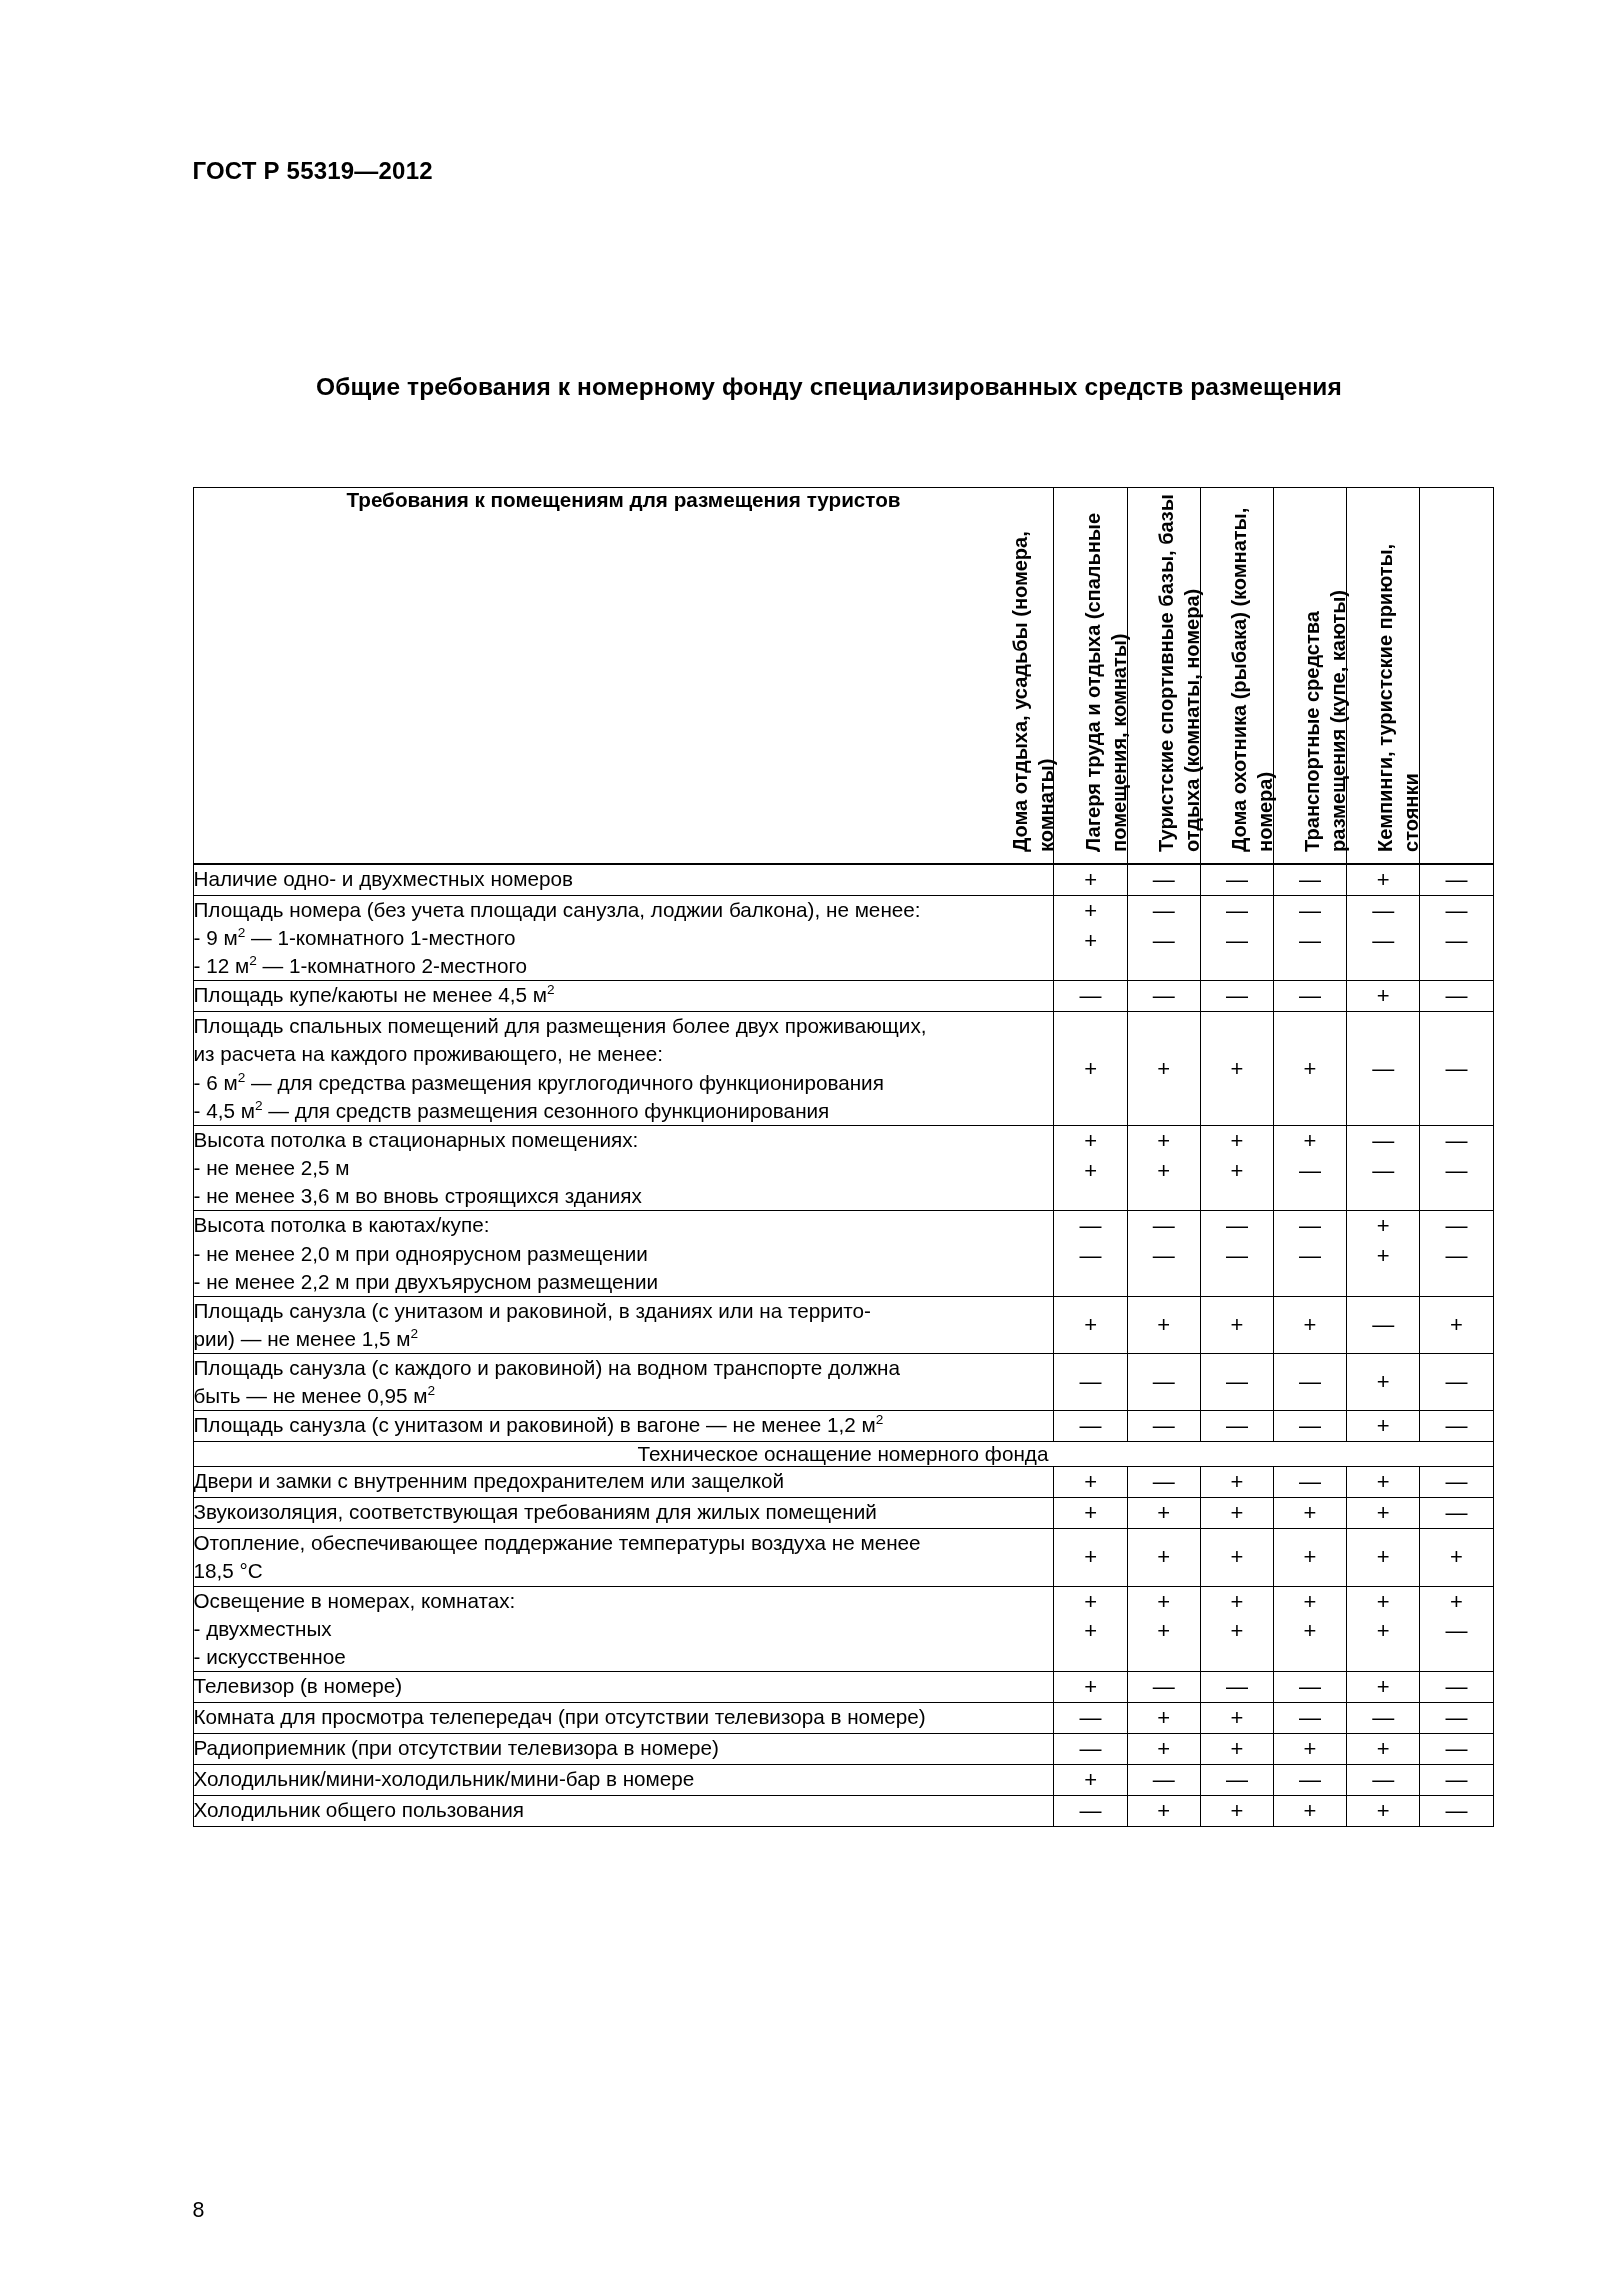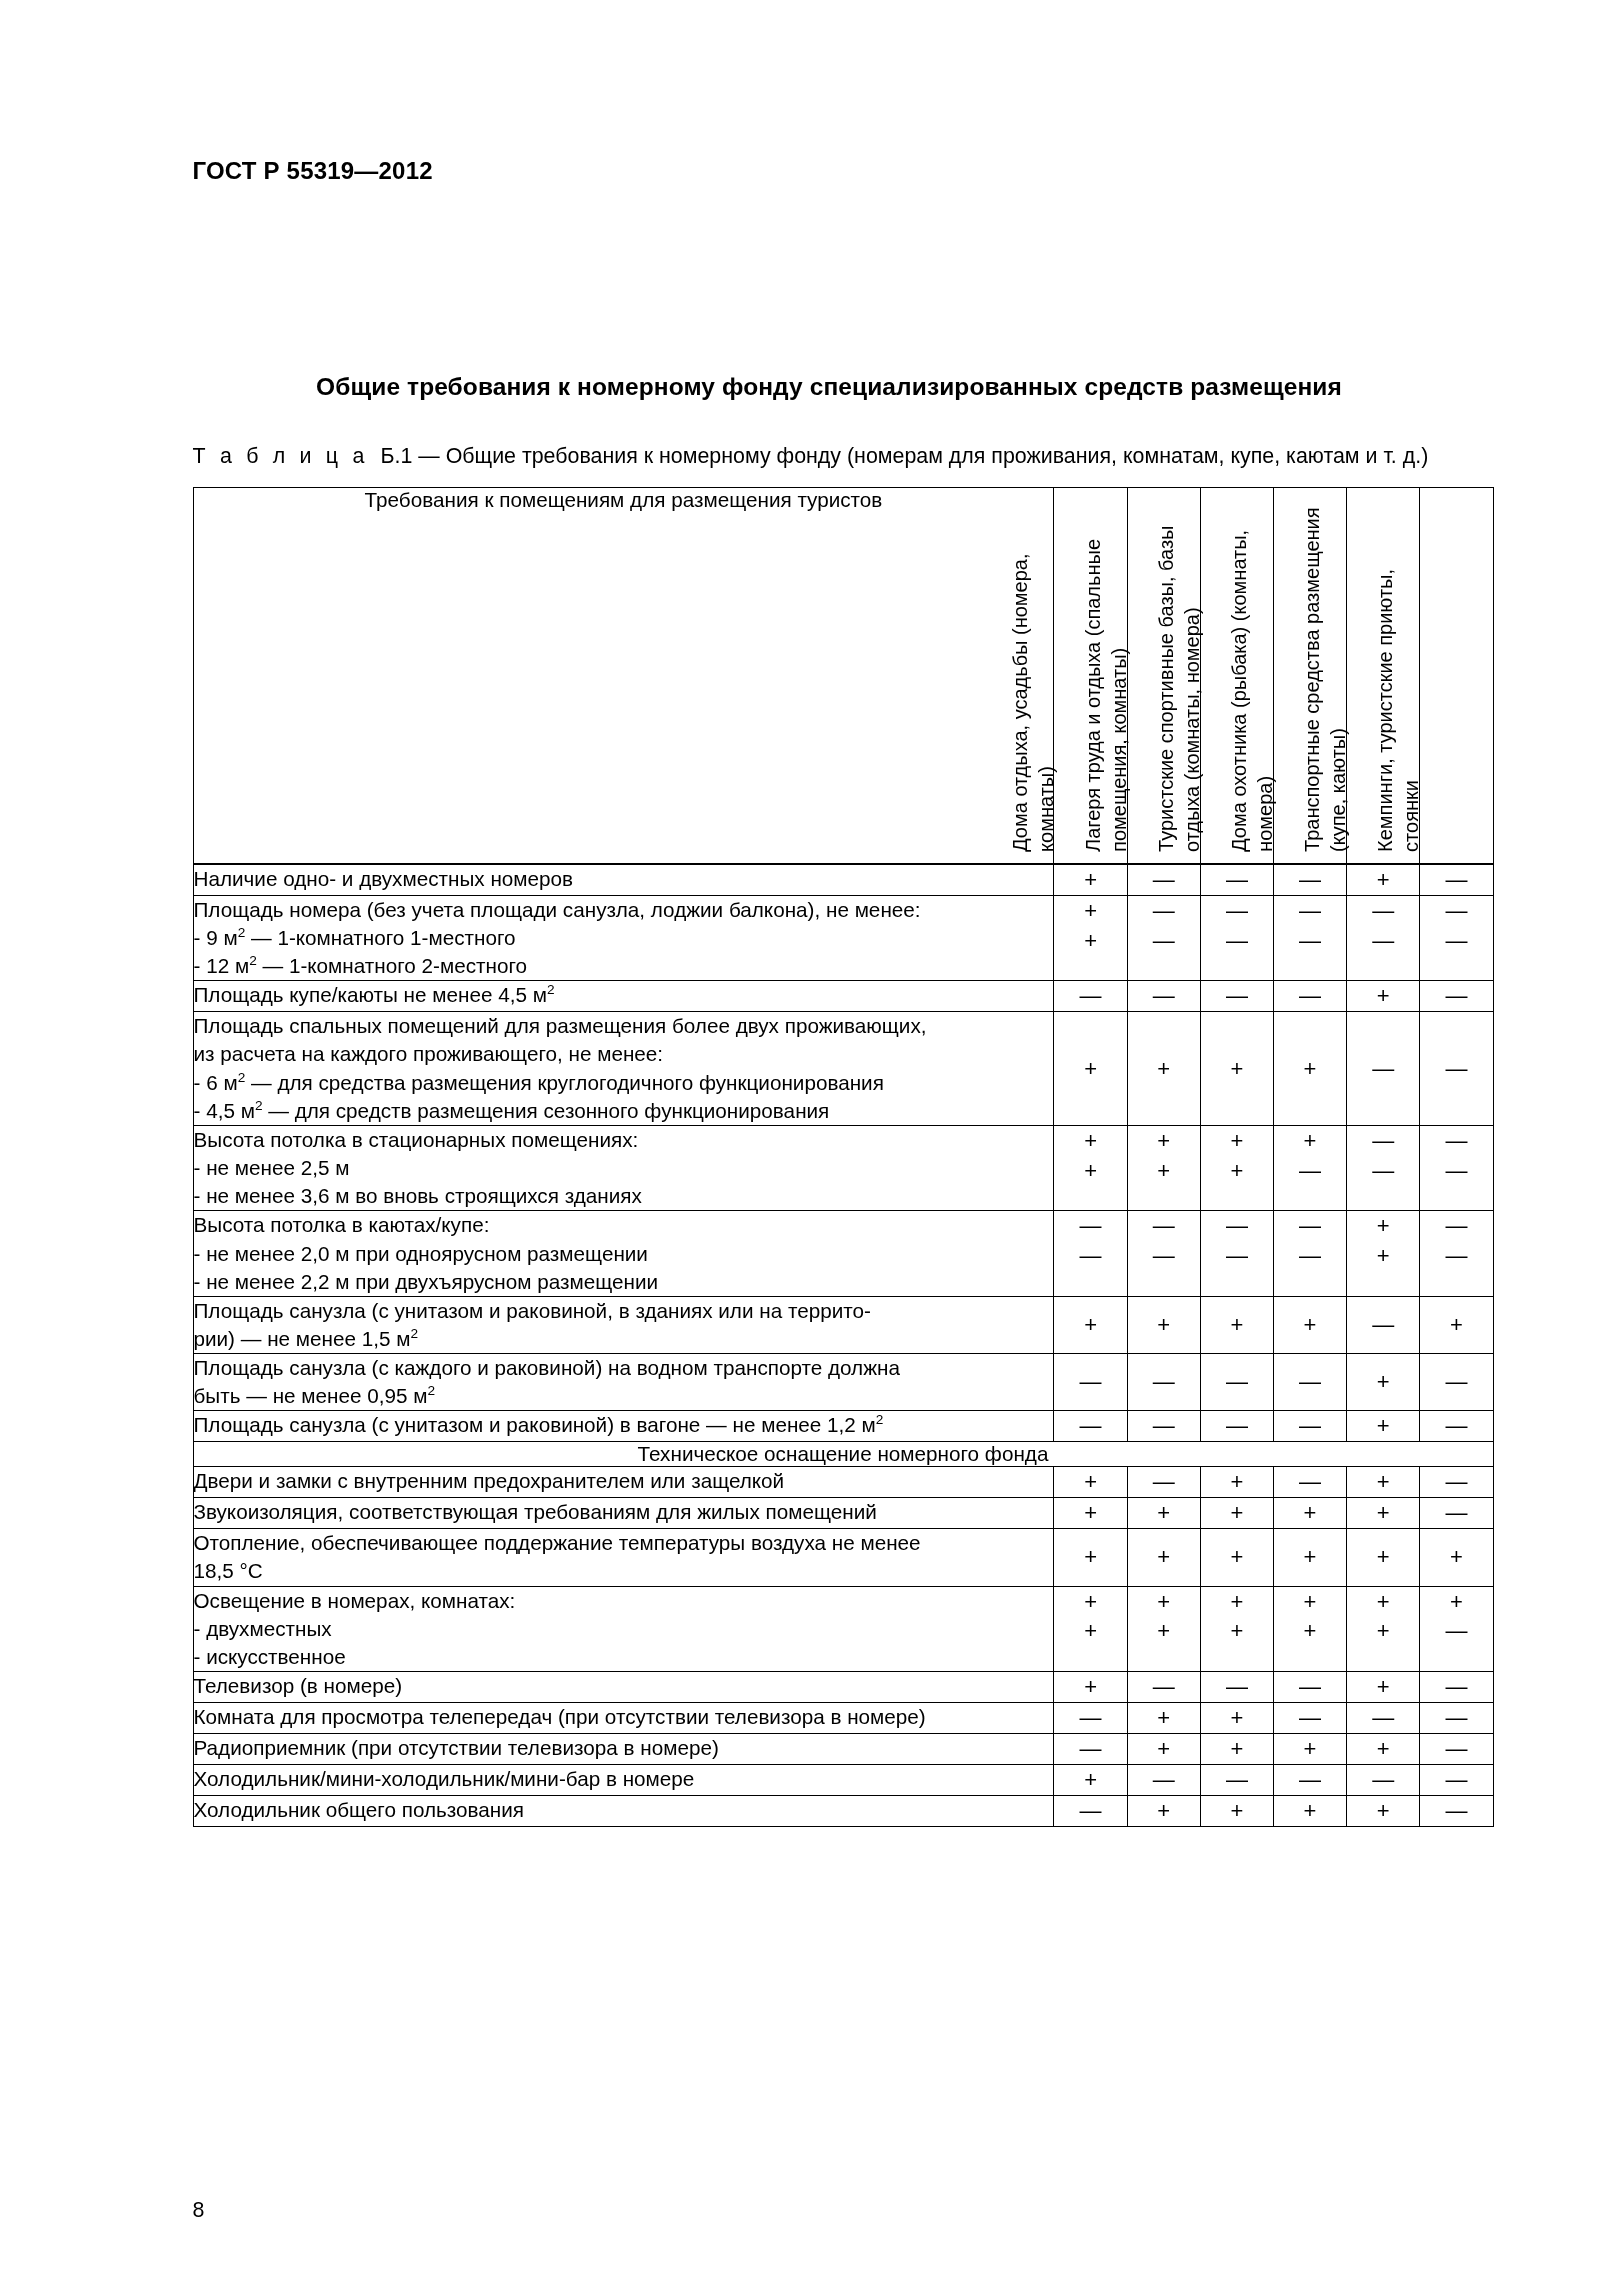--- a/index.html
+++ b/index.html
@@ -93,20 +93,21 @@
     font-size: 20.7px;
   }
   table.gost td, table.gost th {
     border: 1.5px solid #000000;
     padding: 0;
     vertical-align: top;
     font-weight: normal;
   }
   table.gost thead td {
     border-bottom-width: 2.3px;
+    font-weight: bold;
   }
 
   
   .col-stub { width: 859px; }
   .col-mark { width: 73px; }
 
   
   .hdr-stub {
     text-align: center;
     vertical-align: middle;
@@ -179,23 +180,20 @@
 </head>
 <body>
 
 <div class="page">
 
   <div class="std-header">ГОСТ Р 55319—2012</div>
 
 
   <div class="section-heading">Общие требования к номерному фонду специализированных средств размещения</div>
 
-  <div class="table-caption">
-    <span class="sp">Т а б л и ц а</span><span>&nbsp;&nbsp;</span><span>Б.1</span><span>&nbsp;</span><span>—</span><span>&nbsp;</span><span>Общие требования к номерному фонду (номерам для проживания, комнатам, купе, каютам и т. д.)</span>
-  </div>
 
   <div class="tbl-wrap">
     <table class="gost">
       <colgroup>
         <col class="col-stub">
         <col class="col-mark">
           <col class="col-mark">
           <col class="col-mark">
         <col class="col-mark">
           <col class="col-mark">

